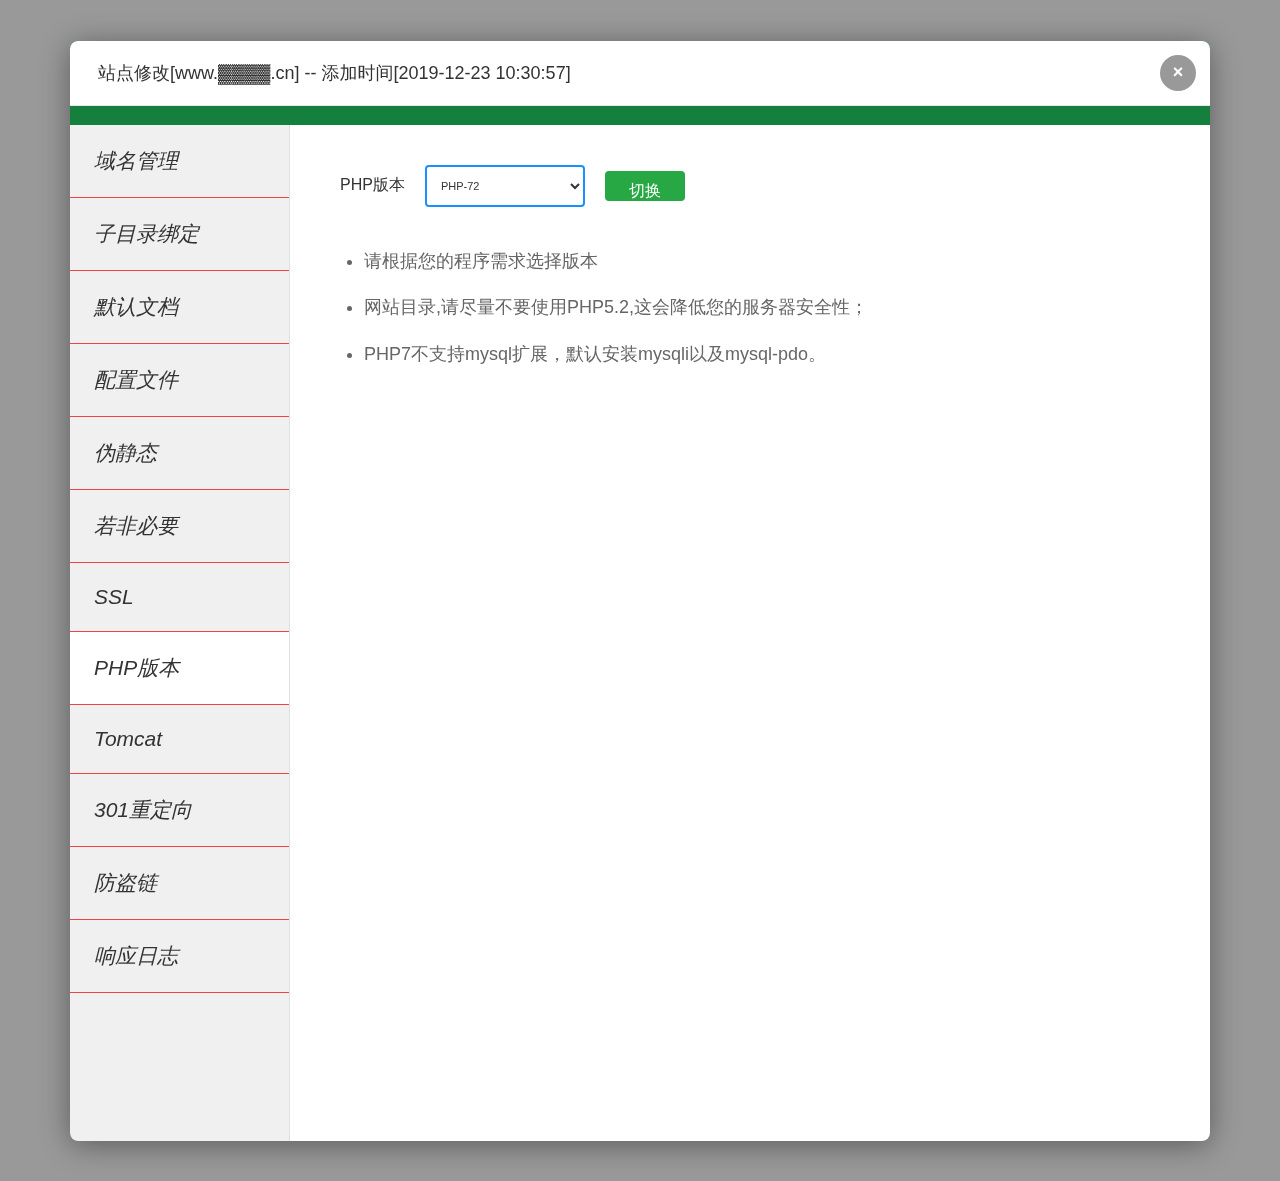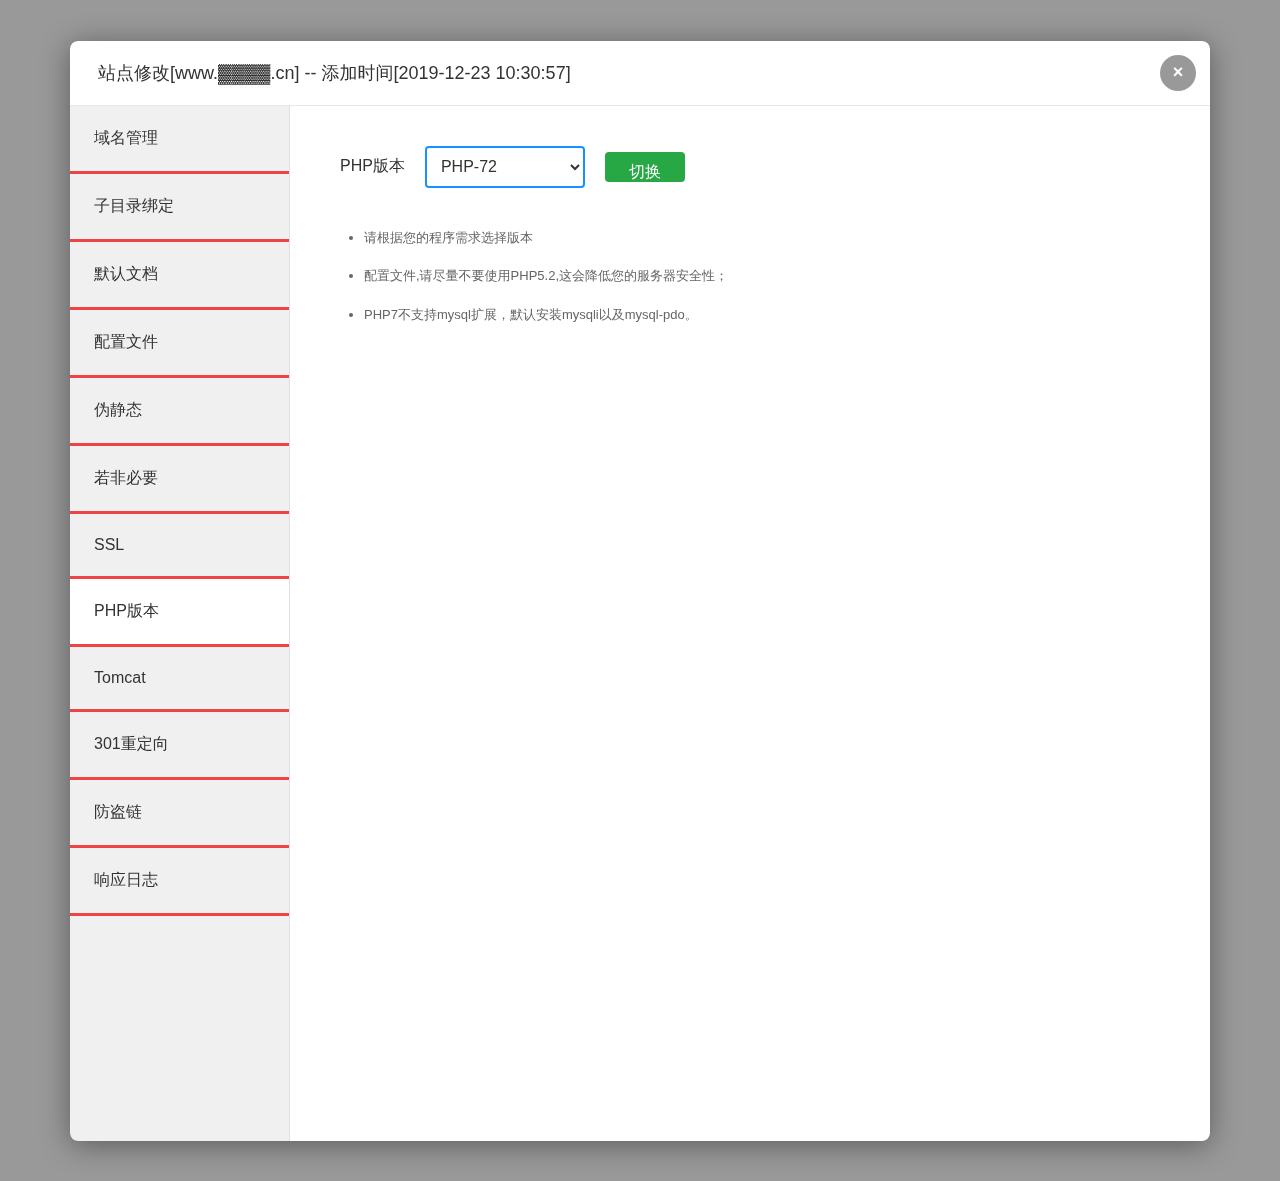--- a/index.html
+++ b/index.html
@@ -16,20 +16,21 @@
     .modal-overlay {
       position: relative;
       width: 1140px;
       min-height: 1100px;
       background: #15803d;
       border-radius: 8px;
       box-shadow: 0 4px 30px rgba(0,0,0,0.4);
       overflow: hidden;
       display: flex;
       flex-direction: column;
+      gap: 19px;
     }
 
     .modal-header {
       background: #fff;
       padding: 20px 28px;
       border-bottom: 1px solid #e8e8e8;
       display: flex;
       justify-content: space-between;
       align-items: center;
     }
@@ -65,25 +66,26 @@
 
     .sidebar {
       width: 220px;
       background: #f0f0f0;
       border-right: 1px solid #e0e0e0;
       flex-shrink: 0;
     }
 
     .sidebar-item {
       padding: 22px 24px;
-      font-size: 16px;
+      font-size: 21px;
       color: #333;
       cursor: pointer;
-      border-bottom: 3px solid #ef4444;
+      border-bottom: 1px solid #ef4444;
       background: #f0f0f0;
+      font-style: italic;
     }
 
     .sidebar-item.active {
       background: #fff;
       font-weight: 500;
     }
 
     .content-area {
       flex: 1;
       background: #fff;
@@ -100,21 +102,21 @@
     .php-label {
       font-size: 16px;
       color: #333;
     }
 
     .php-select {
       width: 160px;
       height: 42px;
       border: 2px solid #1890ff;
       border-radius: 4px;
-      font-size: 16px;
+      font-size: 11px;
       padding: 0 10px;
       background: #fff;
       color: #333;
       appearance: auto;
       cursor: pointer;
     }
 
     .switch-btn {
       background: #28a745;
       color: #fff;
@@ -125,21 +127,21 @@
       cursor: pointer;
       height: 30px;
     }
 
     .info-list {
       list-style: disc;
       padding-left: 24px;
     }
 
     .info-list li {
-      font-size: 13px;
+      font-size: 18px;
       color: #666;
       margin-bottom: 18px;
       line-height: 1.6;
     }
   </style>
 </head>
 <body>
 
 <div class="modal-overlay">
   <div class="modal-header">
@@ -168,18 +170,18 @@
       <div class="php-version-row">
         <span class="php-label">PHP版本</span>
         <select class="php-select">
           
         <option value="PHP-52">PHP-52</option><option value="PHP-53">PHP-53</option><option value="PHP-54">PHP-54</option><option value="PHP-55">PHP-55</option><option value="PHP-56">PHP-56</option><option value="PHP-70">PHP-70</option><option value="PHP-71">PHP-71</option><option value="PHP-72" selected="">PHP-72</option><option value="PHP-73">PHP-73</option><option value="PHP-74">PHP-74</option></select>
         <button class="switch-btn">切换</button>
       </div>
       <ul class="info-list">
 
       <li>请根据您的程序需求选择版本</li>
-          <li>配置文件,请尽量不要使用PHP5.2,这会降低您的服务器安全性；</li>
+          <li>网站目录,请尽量不要使用PHP5.2,这会降低您的服务器安全性；</li>
           <li>PHP7不支持mysql扩展，默认安装mysqli以及mysql-pdo。</li>
         </ul>
     </div>
   </div>
 </div>
 
 </body></html>

